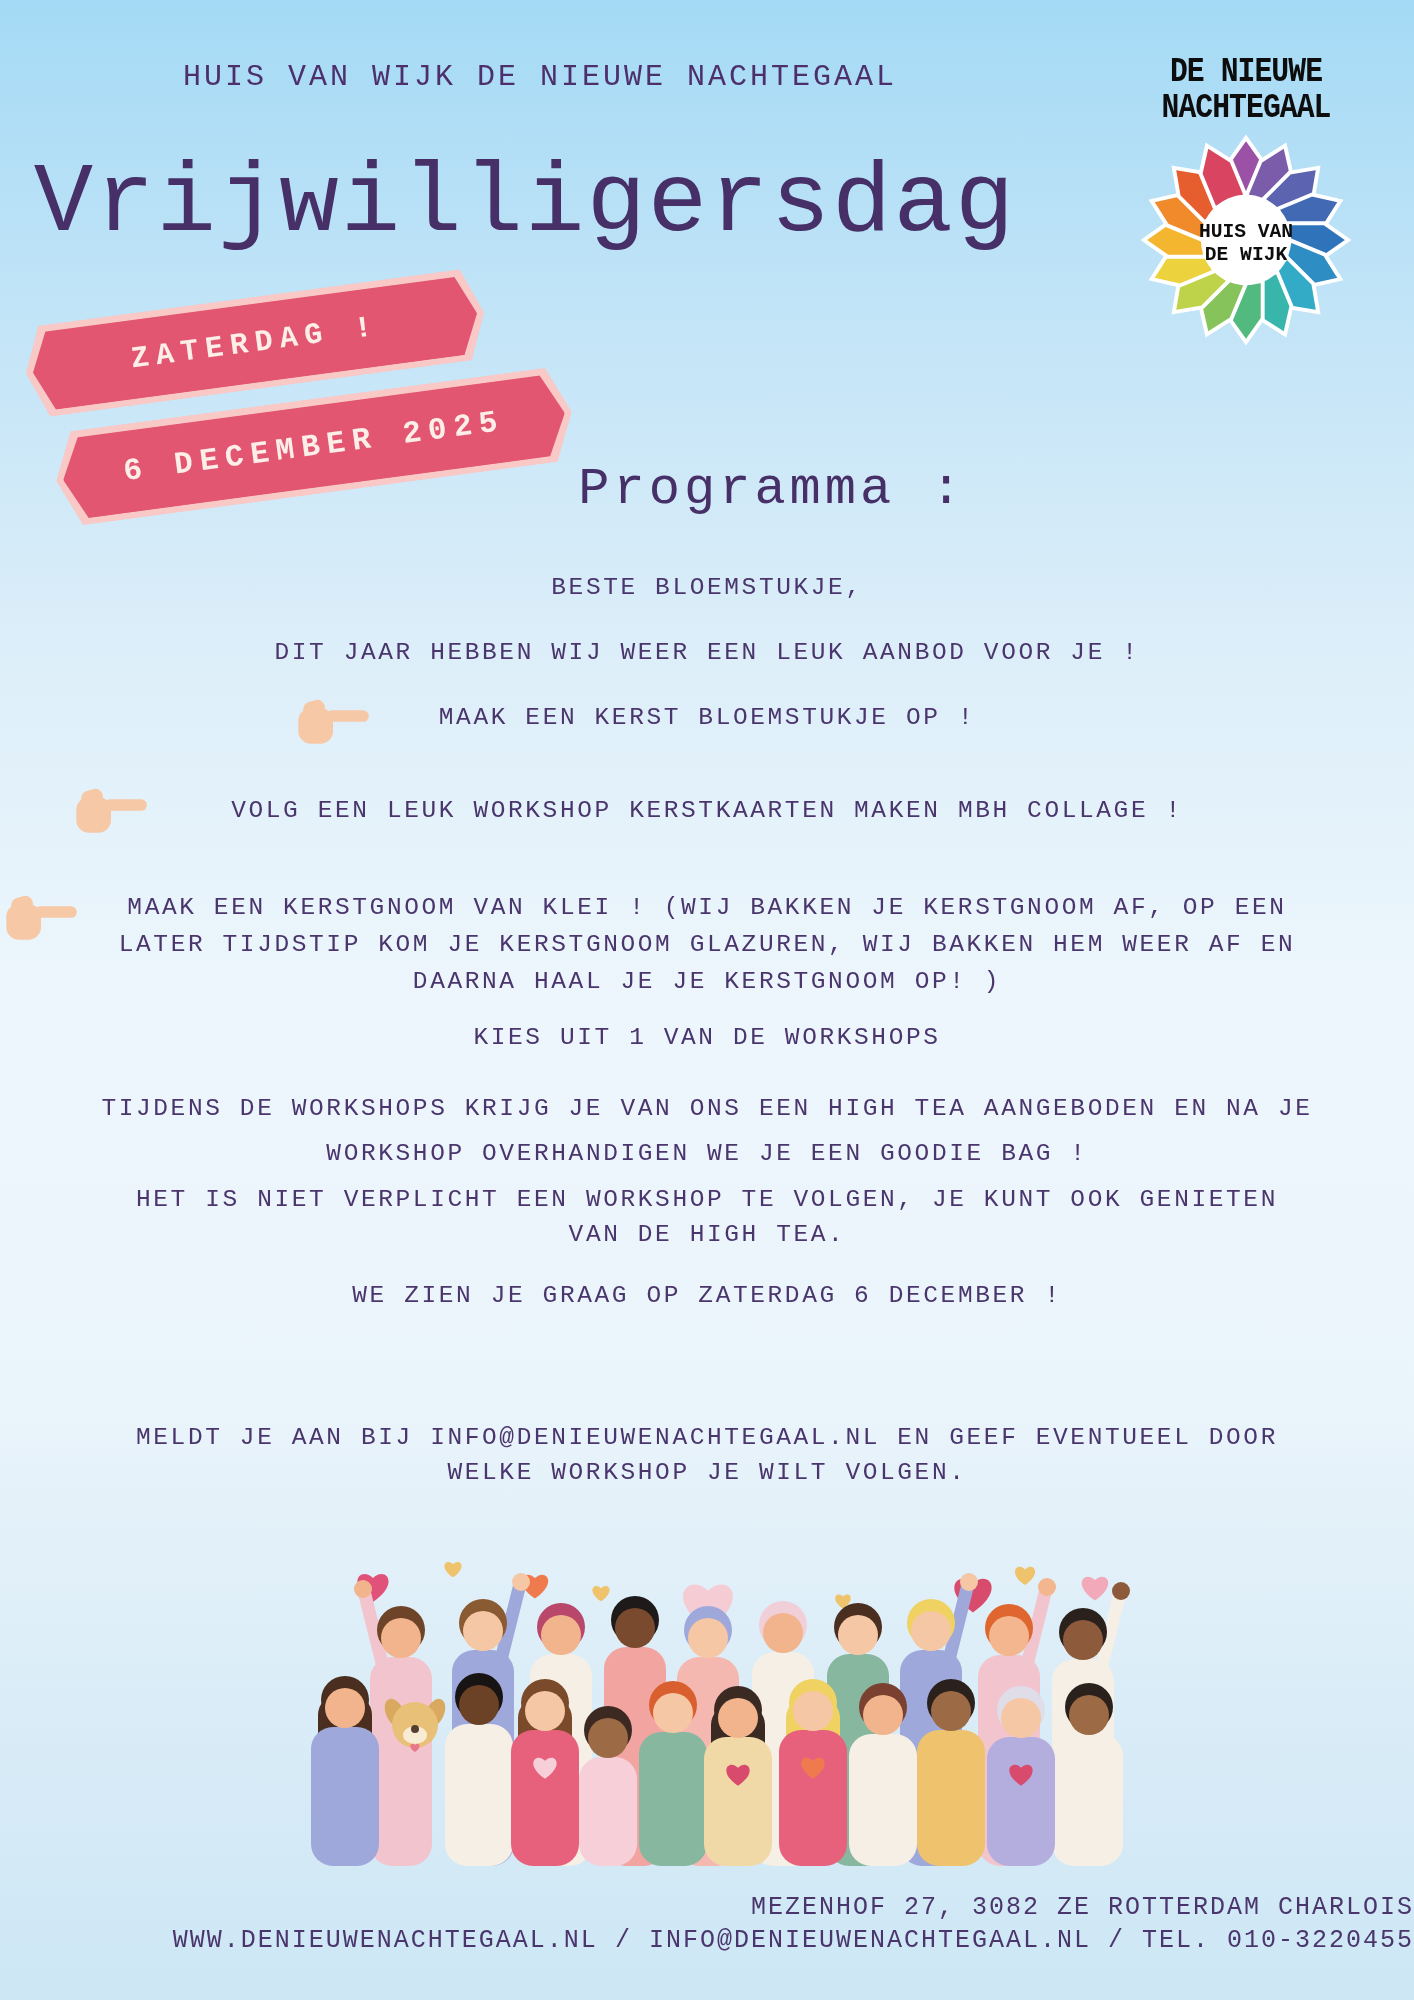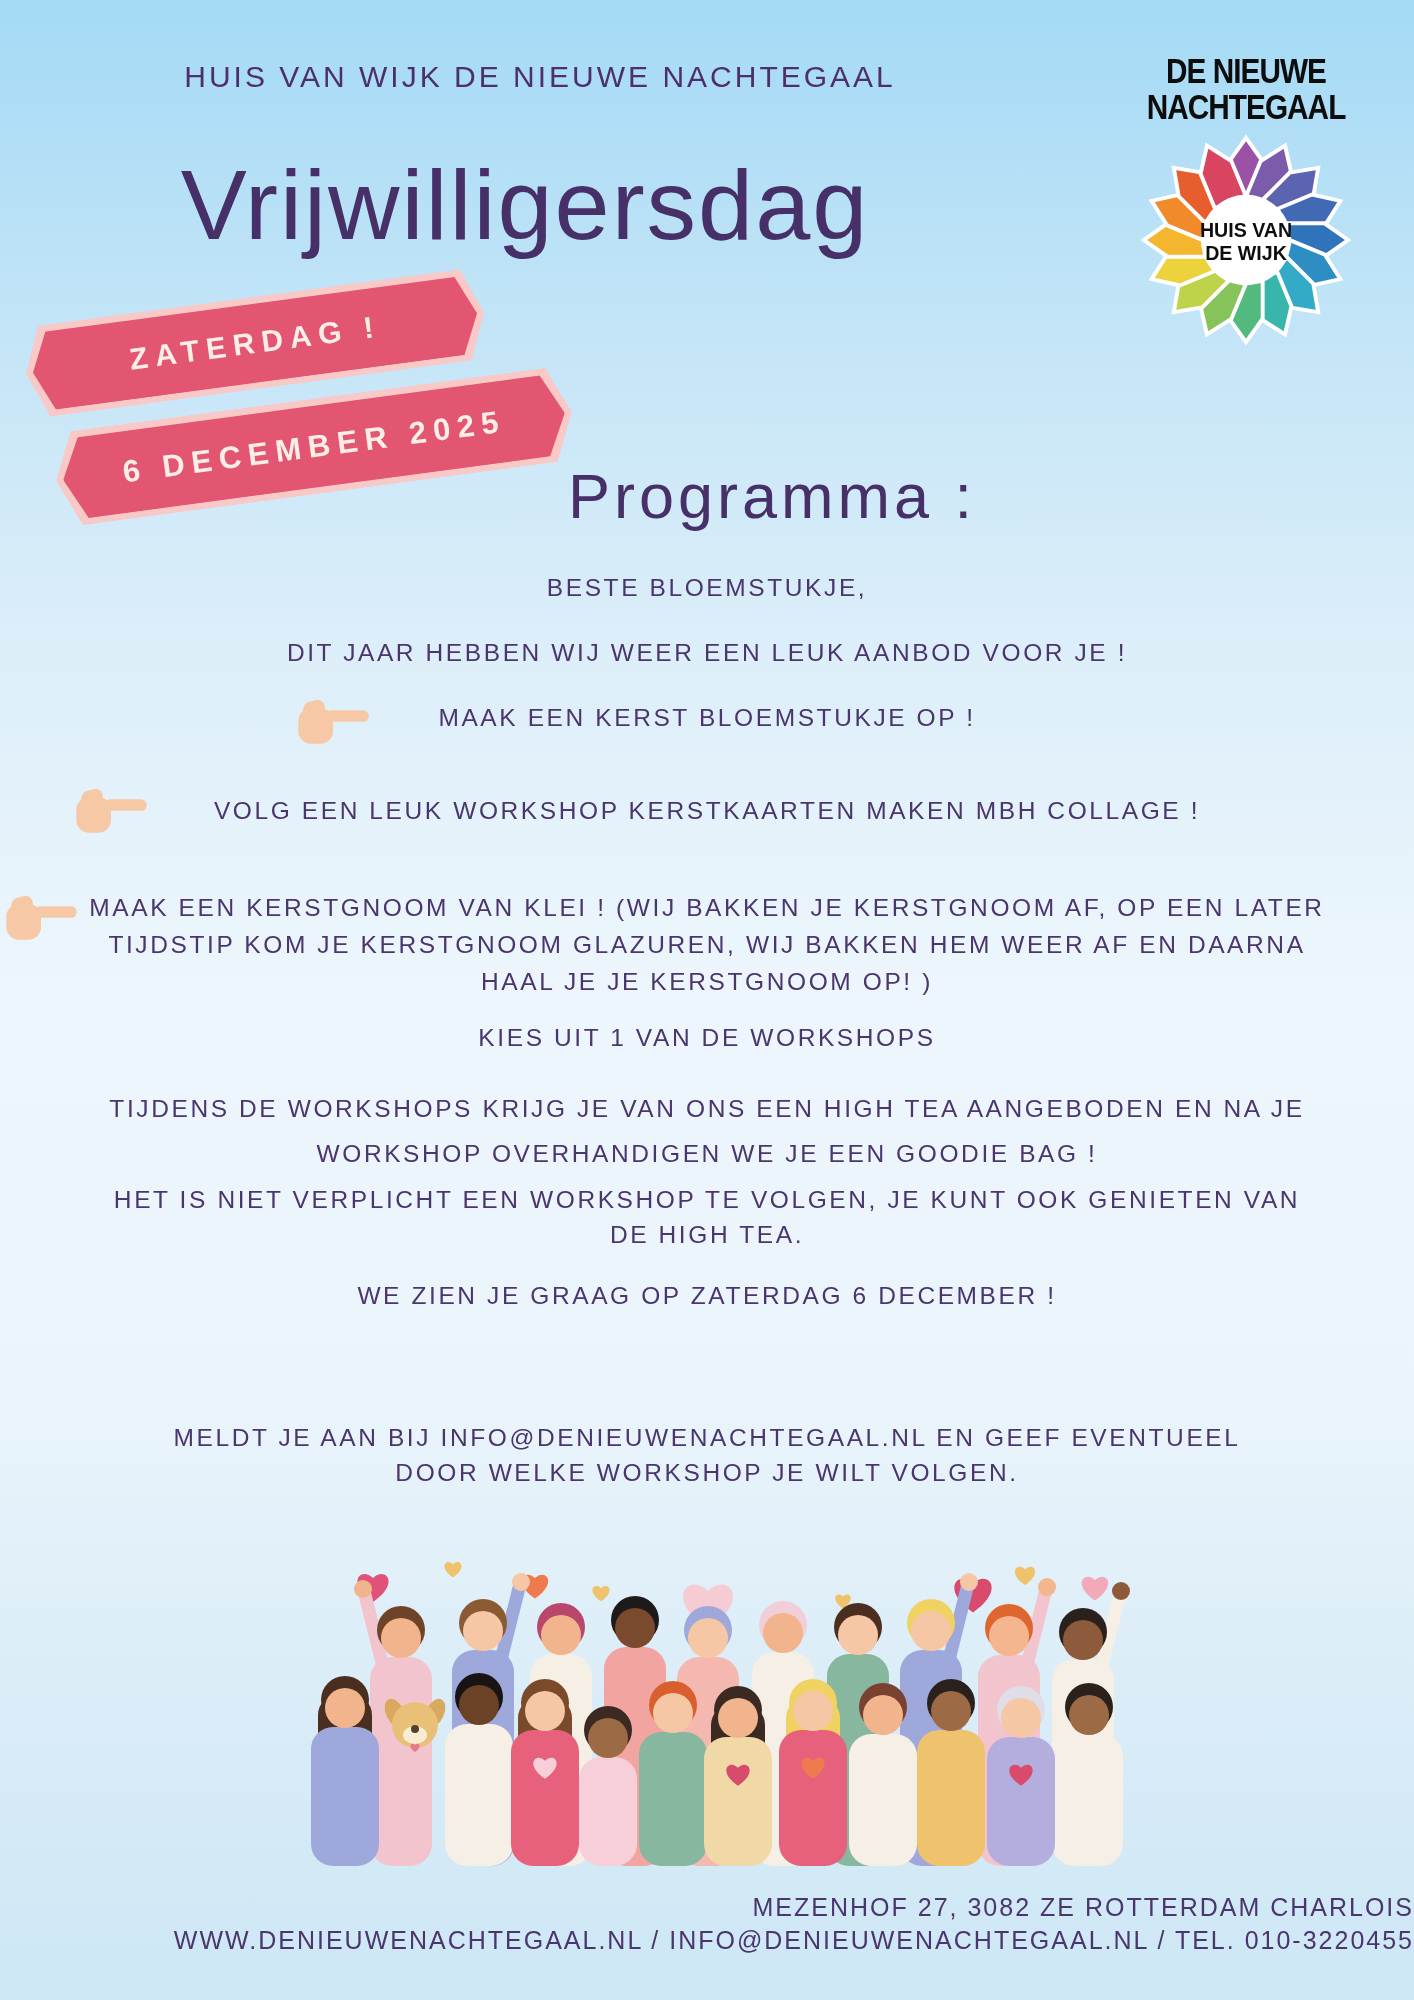--- a/index.html
+++ b/index.html
@@ -1,19 +1,19 @@
 <!DOCTYPE html>
 <html><head>
 <meta charset="utf-8">
 <style>
   html,body{margin:0;padding:0;background:#9cc4d8;}
   .poster{
     position:relative;width:1414px;height:2000px;overflow:hidden;margin:0 auto;
     background:linear-gradient(180deg,#a4daf5 0%,#bfe3f7 14%,#dcEEf9 32%,#edf6fc 50%,#eaf4fb 70%,#d9ecf7 86%,#cde7f5 100%);
-    font-family:Liberation Sans, sans-serif;color:#4a356c;
+    font-family:Liberation Mono, monospace;color:#4a356c;
   }
   .hdr-small{position:absolute;top:60px;left:0;width:1080px;text-align:center;
     font-size:30px;letter-spacing:3px;color:#4d2f6b;}
   .title{position:absolute;top:148px;left:0;width:1050px;text-align:center;
     font-size:99px;letter-spacing:2px;color:#463067;}
   
   .logo{position:absolute;top:58px;right:48px;width:240px;text-align:center;}
   .logo-text{font-size:31px;line-height:1.02;font-weight:bold;color:#0d0d0d;
     letter-spacing:-1px;transform:scale(0.96,1.12);}
   .wheel-wrap{margin-top:8px;}
@@ -21,21 +21,21 @@
   .banner{position:absolute;transform:rotate(-7.6deg);
     clip-path:polygon(0 50%,4% 0,96% 0,100% 50%,96% 100%,4% 100%);
     background:#f8c9c7;display:flex;align-items:center;justify-content:center;}
   .banner-inner{clip-path:polygon(0 50%,4% 0,96% 0,100% 50%,96% 100%,4% 100%);
     width:calc(100% - 14px);height:calc(100% - 13px);
     display:flex;align-items:center;justify-content:center;
     background:#e25672;color:#fdeee8;font-weight:bold;letter-spacing:7px;}
   .banner-1{left:24px;top:297px;width:462px;height:92px;font-size:30px;}
   .banner-2{left:54px;top:399px;width:520px;height:95px;font-size:31px;}
   .program{position:absolute;top:460px;left:772px;transform:translateX(-50%);
-    font-size:63px;letter-spacing:4px;color:#463067;white-space:nowrap;}
+    font-size:52px;letter-spacing:4px;color:#463067;white-space:nowrap;}
   
   .p{position:absolute;left:50%;transform:translateX(-50%);text-align:center;
     font-size:24.5px;letter-spacing:2.6px;line-height:36px;color:#4a356c;}
   .nw{white-space:nowrap;}
   .t-greeting{top:570px;}
   .t-intro{top:635px;}
   .t-item1{top:700px;}
   .t-item2{top:793px;}
   .t-item3{top:889px;width:1250px;line-height:37px;}
   .t-choose{top:1020px;}

